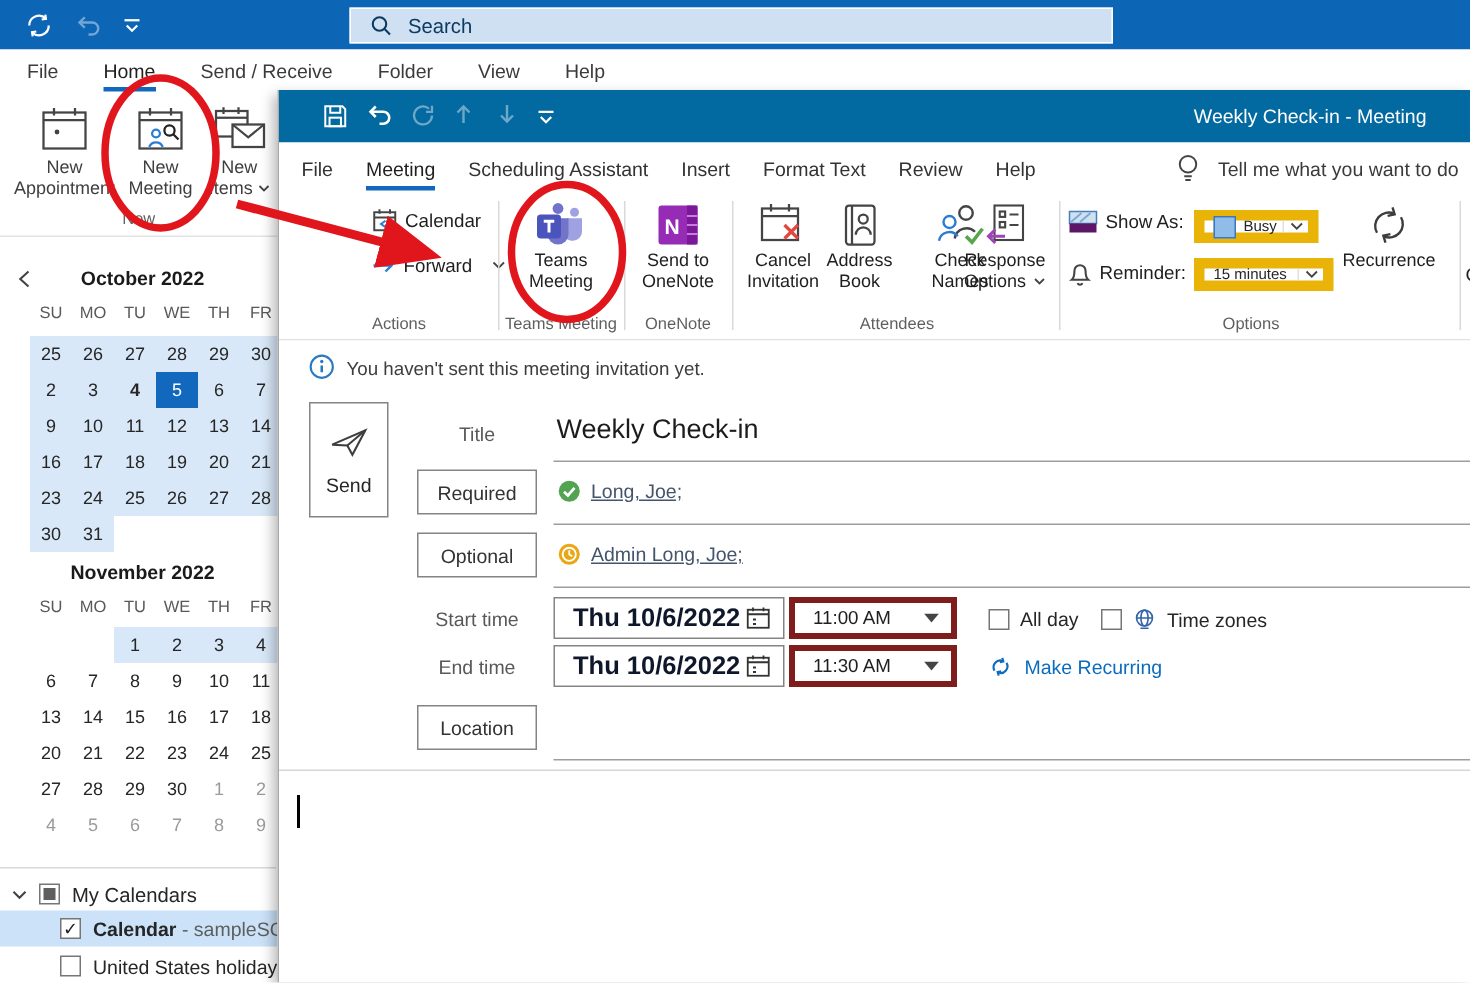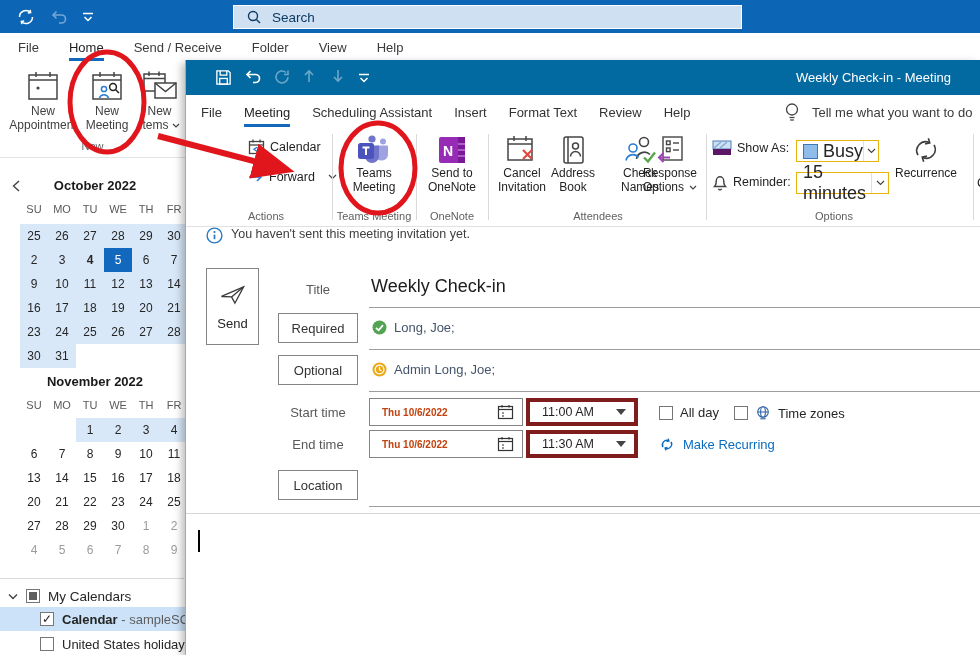--- a/index.html
+++ b/index.html
@@ -60,35 +60,35 @@
   .tab.active::after{content:"";position:absolute;left:0;right:0;bottom:3px;height:3px;background:#1168bd}
   .tellme{position:absolute;left:598px;top:35px;height:35px;display:flex;align-items:center;gap:12px;color:#3a3a3a;font-size:13px}
 
   .mtg-ribbon{position:absolute;left:0;top:70px;width:795px;height:97px;background:#fff;border-bottom:1px solid #e1e1e1}
   .vsep{position:absolute;top:4px;width:1px;height:86px;background:#d9d9d9}
   .grp{position:absolute;top:80px;font-size:11px;color:#5f5f5f;text-align:center}
   .rbtn{position:absolute;top:3px;display:flex;flex-direction:column;align-items:center}
   .rbtn .ric{height:33px;display:flex;align-items:center;justify-content:center}
   .rlbl{font-size:12px;line-height:14px;color:#1f1f1f;text-align:center}
   .srow{position:absolute;display:flex;align-items:center;gap:5px;font-size:12.5px;color:#1f1f1f}
-  .combo{display:flex;align-items:center;border:1px solid #eab308;background:#fff;height:22px;font-size:18px}
+  .combo{display:flex;align-items:center;border:7px solid #eab308;background:#fff;height:22px;font-size:10px}
   .combo .cval{flex:1;padding-left:6px;display:flex;align-items:center;gap:5px}
   .combo .carr{width:17px;height:100%;display:flex;align-items:center;justify-content:center;border-left:1px solid #e0e0e0}
 
-  .infobar{position:absolute;left:0;top:167px;width:795px;height:26px;display:flex;align-items:flex-start;gap:8px;padding-left:20px;font-size:12.5px;color:#3d3d3d;background:#fff}
+  .infobar{position:absolute;left:0;top:167px;width:795px;height:26px;display:flex;align-items:flex-end;gap:8px;padding-left:20px;font-size:12.5px;color:#3d3d3d;background:#fff}
 
   
   .send-btn{position:absolute;left:20px;top:208px;width:53px;height:77px;border:1px solid #848484;display:flex;flex-direction:column;align-items:center;justify-content:center;gap:8px;font-size:13px;color:#262626;background:#fff}
   .fld-lbl{position:absolute;left:92px;width:80px;text-align:center;color:#595959;font-size:13px}
   .fld-btn{position:absolute;left:92px;width:80px;height:30px;border:1px solid #848484;display:flex;align-items:center;justify-content:center;font-size:13px;color:#333;background:#fff}
   .uline{position:absolute;left:183px;right:0;height:1px;background:#9d9d9d}
   .attendee{position:absolute;left:186px;display:flex;align-items:center;gap:7px}
-  .attendee a{color:#44546a;font-size:13px}
+  .attendee a{color:#44546a;text-decoration:underline;font-size:13px}
   .dtbox{position:absolute;width:154px;height:28px;border:1px solid #848484;display:flex;align-items:center;background:#fff}
-  .dtbox .dtxt{flex:1;padding-left:12px;font-weight:600;font-size:10px;color:#c2410c}
+  .dtbox .dtxt{flex:1;padding-left:12px;font-weight:600;font-size:17px;color:#0f172a}
   .tmbox{position:absolute;width:112px;height:28px;border:4px solid #7f1d1d;display:flex;align-items:center;background:#fff}
   .tmbox .dtxt{flex:1;padding-left:12px;font-size:12.5px;color:#1f1f1f}
   .chkrow{position:absolute;display:flex;align-items:center;gap:7px;font-size:13px;color:#262626}
   .linkrow{position:absolute;display:flex;align-items:center;gap:8px;font-size:13px;color:#0b6cbf}
   .cursor{position:absolute;left:12px;top:470px;width:1.5px;height:22px;background:#000}
 
   
   .annot{position:absolute;left:0;top:0;width:980px;height:655px;z-index:50;pointer-events:none}
 </style>
 </head>

